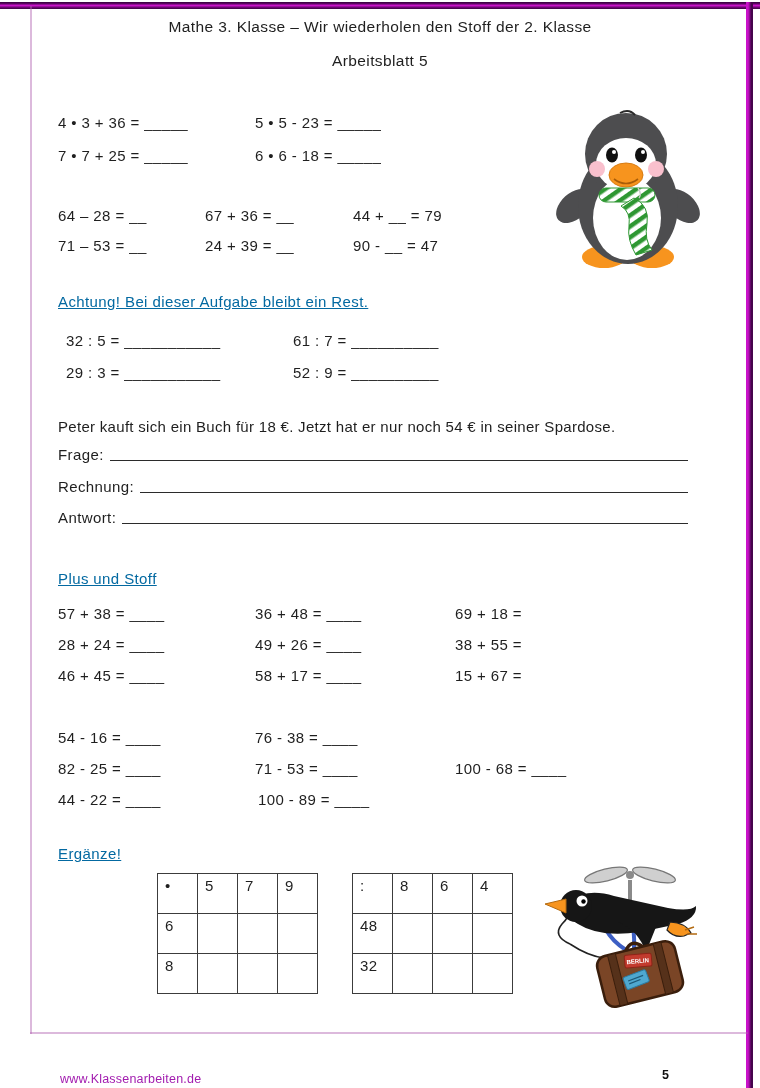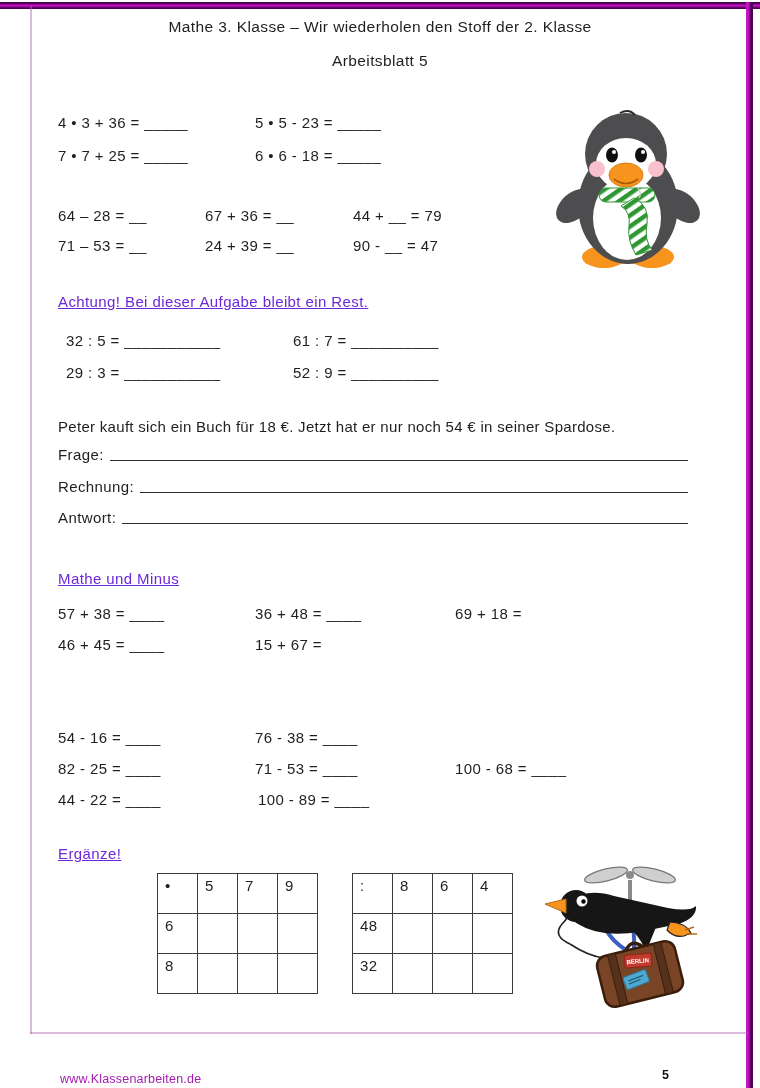--- a/index.html
+++ b/index.html
@@ -26,21 +26,21 @@
     font-size:15.5px; font-weight:normal; letter-spacing:.4px; }
 
   .sec { position:absolute; left:58px; }
   .row { display:flex;align-items:center; }
   .h33 { height:33px; } .h30 { height:30px; } .h31 { height:31px; } .h32 { height:32px;margin-left:8px; }
   .prob { font-size:15px; letter-spacing:.4px; white-space:pre; }
   .w197 { width:197px; } .w147 { width:147px; } .w148 { width:148px; }
   .w227 { width:227px; } .w200 { width:200px; }
 
   .pheading { position:absolute; left:58px; font-size:15px; letter-spacing:.4px;
-    color:#6d28d9; text-decoration:underline; }
+    color:#0369a1; text-decoration:underline; }
 
   .wp-text { position:absolute; left:58px; top:418px; font-size:15px; letter-spacing:.3px; }
   .wp-row { position:absolute; left:58px; width:630px; display:flex; align-items:flex-end; height:22px; }
   .wp-label { font-size:15px; letter-spacing:.4px; padding-right:6px; }
   .wp-line { flex:1; border-bottom:1.2px solid #2b2b2b; height:0; margin-bottom:2px; }
 
   table.grid { position:absolute; border-collapse:collapse; }
   table.grid td { width:40px; height:40px; border:1.5px solid #3c3c3c;
     font-size:15px; vertical-align:top; padding:3px 0 0 7px; letter-spacing:.3px; }
 
@@ -134,29 +134,35 @@
   </div>
   <div class="wp-row" style="top:473px">
     <span class="wp-label">Rechnung:</span>
     <div class="wp-line"></div>
   </div>
   <div class="wp-row" style="top:504px">
     <span class="wp-label">Antwort:</span>
     <div class="wp-line"></div>
   </div>
 
-  <div class="pheading" style="top:570px">Mathe und Minus</div>
+  <div class="pheading" style="top:570px">Plus und Stoff</div>
   <div class="sec" style="top:598px">
     <div class="row h31">
       <span class="prob w197">57 + 38 = ____</span>
       <span class="prob w200">36 + 48 = ____</span>
       <span class="prob">69 + 18 =</span>
     </div>
     <div class="row h31">
+      <span class="prob w197">28 + 24 = ____</span>
+      <span class="prob w200">49 + 26 = ____</span>
+      <span class="prob">38 + 55 =</span>
+    </div>
+    <div class="row h31">
       <span class="prob w197">46 + 45 = ____</span>
+      <span class="prob w200">58 + 17 = ____</span>
       <span class="prob">15 + 67 =</span>
     </div>
   </div>
   <div class="sec" style="top:722px">
     <div class="row h31">
       <span class="prob w197">54 - 16 = ____</span>
       <span class="prob w200">76 - 38 = ____</span>
     </div>
     <div class="row h31">
       <span class="prob w197">82 - 25 = ____</span>

